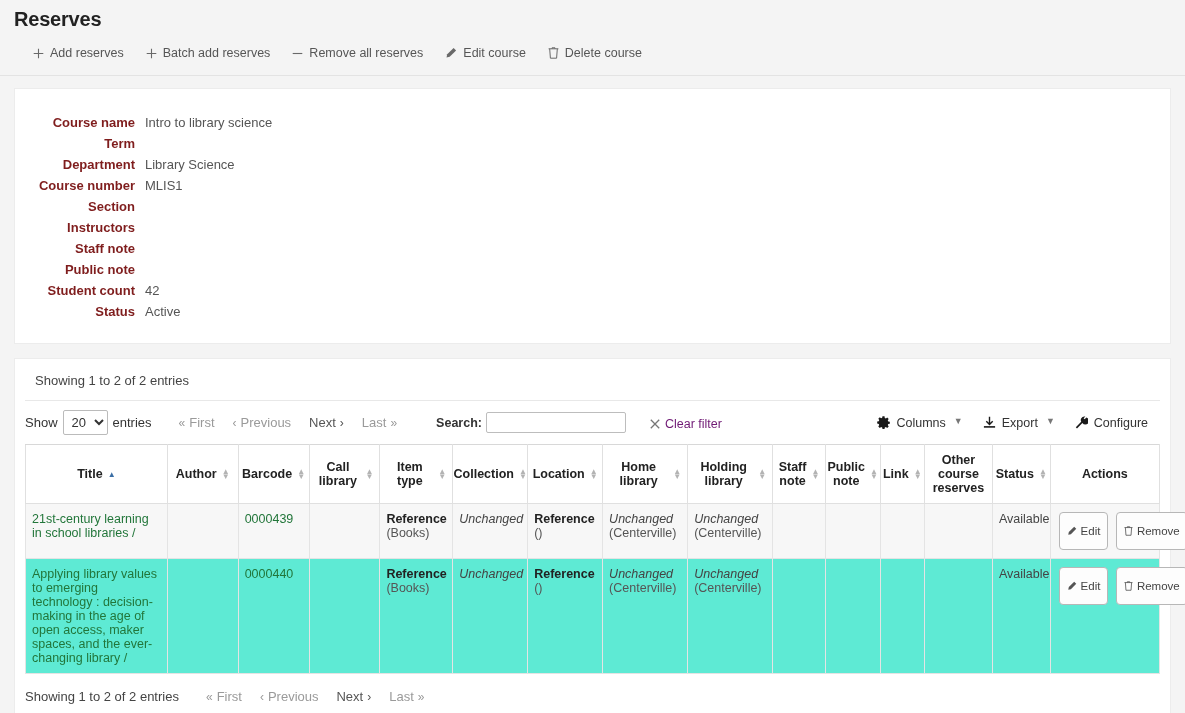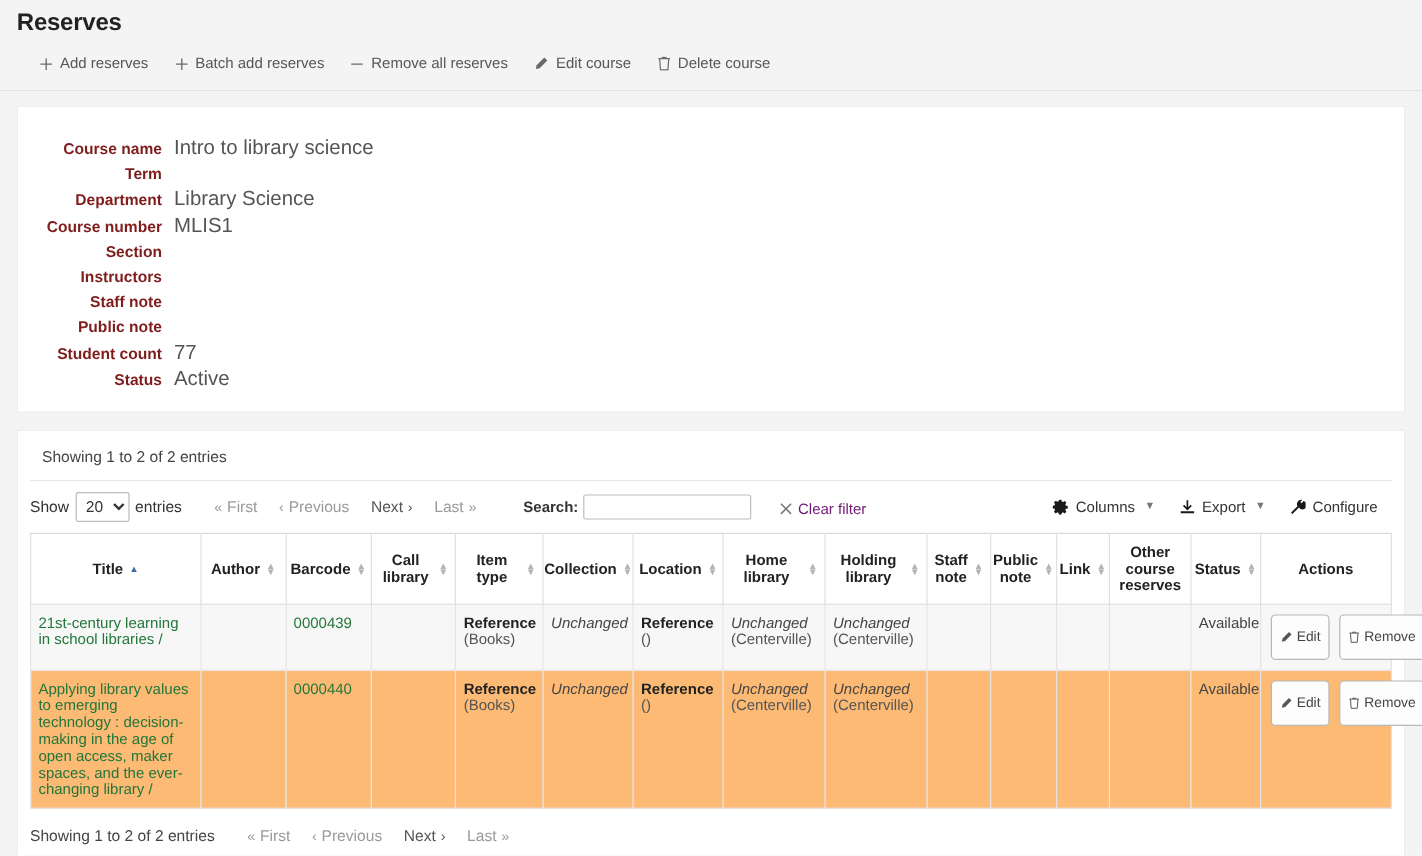--- a/index.html
+++ b/index.html
@@ -71,21 +71,21 @@
   .detail-label {
     width: 130px;
     text-align: right;
     font-weight: bold;
     font-size: 13px;
     color: #7f1d1d;
     padding-right: 10px;
     flex: 0 0 130px;
   }
   .detail-value {
-    font-size: 17px;
+    font-size: 13px;
     color: #555;
   }
 
   
   #entries-top {
     padding: 14px 0 12px 10px;
     font-size: 13px;
     color: #444;
     border-bottom: 1px solid #e8e8e8;
     margin: 0 10px;
@@ -192,21 +192,21 @@
   }
   #reserves-table td {
     border: 1px solid #e4e4e4;
     padding: 8px 6px;
     font-size: 12.5px;
     color: #444;
     vertical-align: top;
     line-height: 14px;
   }
   #reserves-table tbody tr.odd td { background: #f7f7f7; }
-  #reserves-table tbody tr.even td { background: #fdba74; }
+  #reserves-table tbody tr.even td { background: #5eead4; }
   .th-inner {
     display: flex;
     align-items: center;
     justify-content: center;
     gap: 5px;
   }
   .th-text { display: inline-block; }
   .sort-ico {
     display: inline-flex;
     flex-direction: column;
@@ -330,21 +330,21 @@
   <div class="detail-row">
     <div class="detail-label">Staff note</div>
     <div class="detail-value"></div>
   </div>
   <div class="detail-row">
     <div class="detail-label">Public note</div>
     <div class="detail-value"></div>
   </div>
   <div class="detail-row">
     <div class="detail-label">Student count</div>
-    <div class="detail-value">77</div>
+    <div class="detail-value">42</div>
   </div>
   <div class="detail-row">
     <div class="detail-label">Status</div>
     <div class="detail-value">Active</div>
   </div>
 </div>
 
 <div class="panel" id="table-panel">
 
   <div id="entries-top">Showing 1 to 2 of 2 entries</div>

